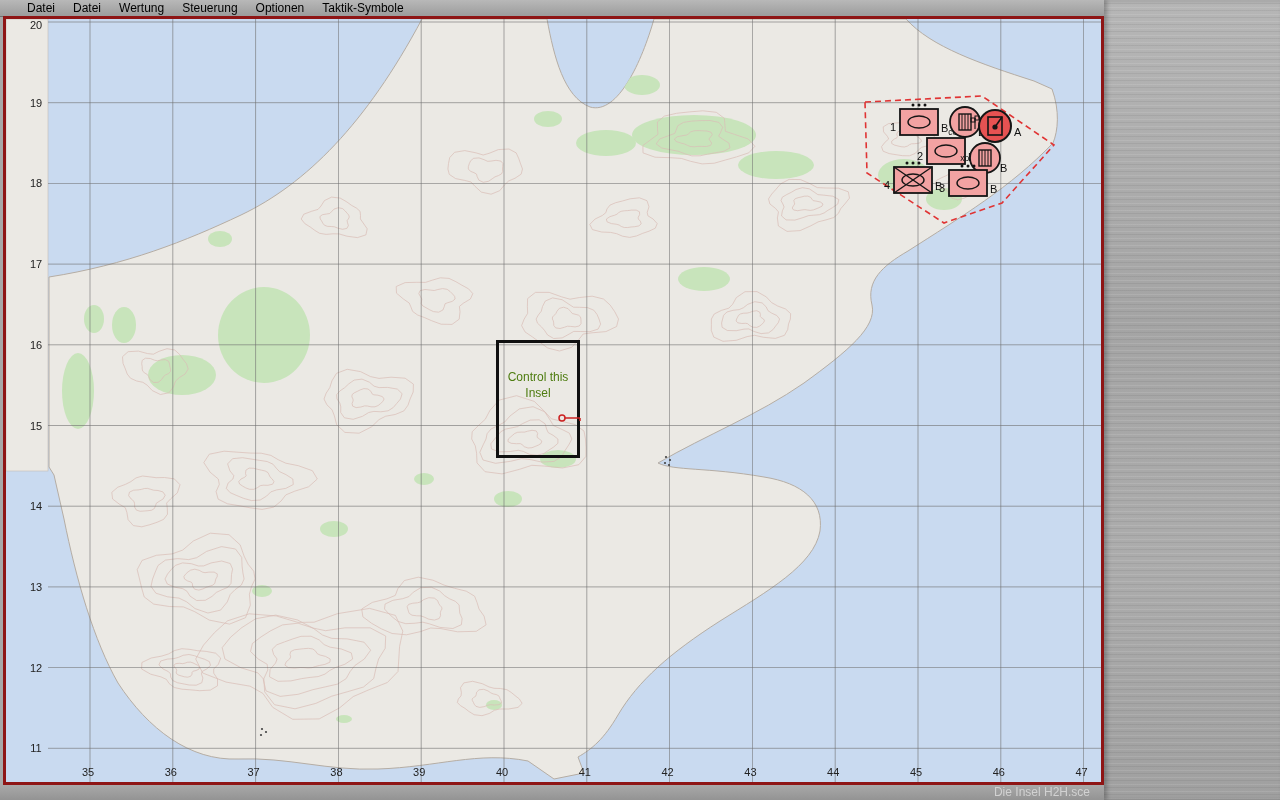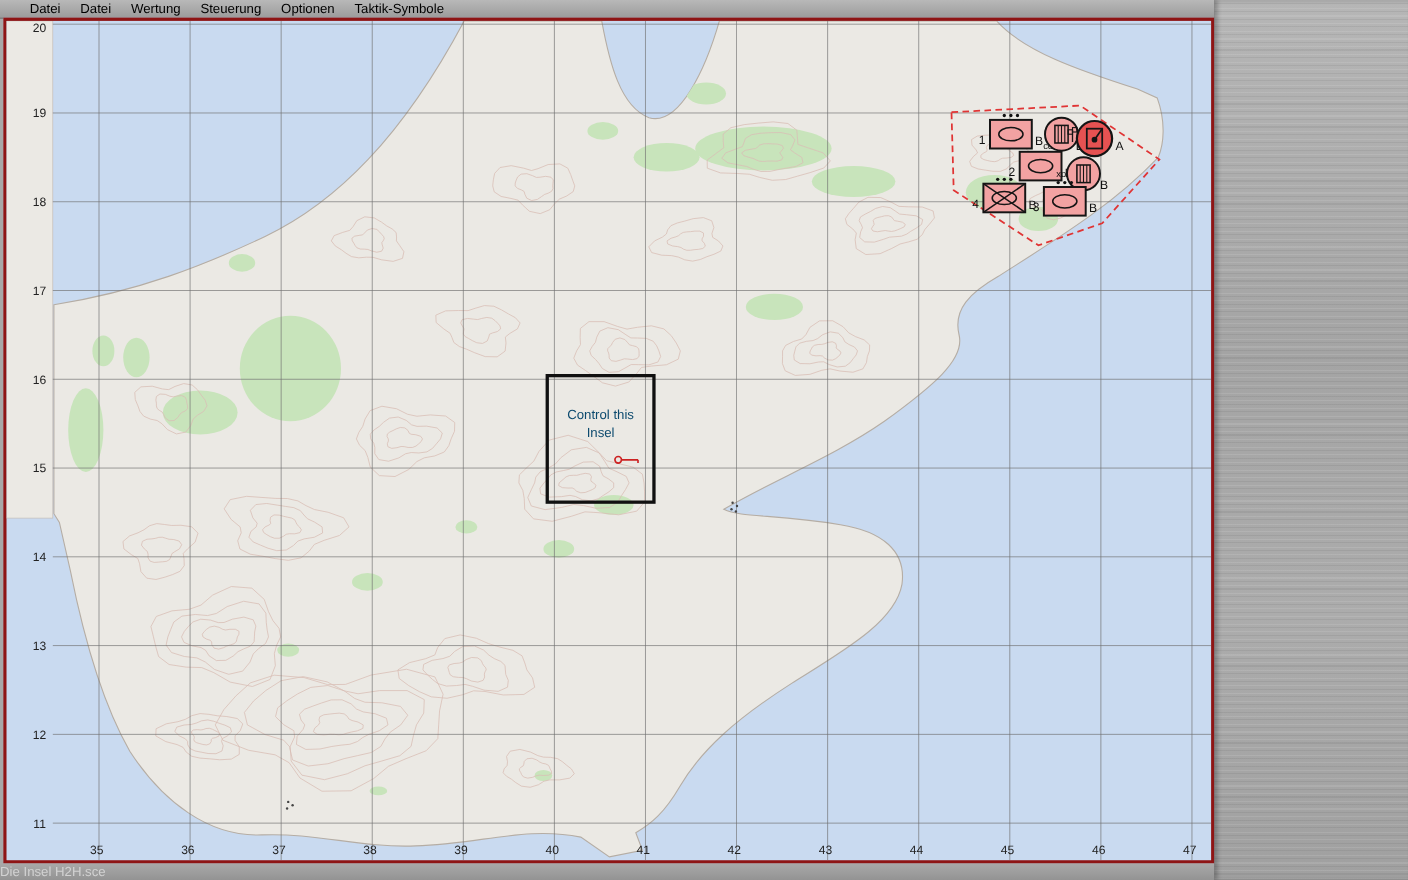--- a/index.html
+++ b/index.html
@@ -17,29 +17,29 @@
   .menu-item:first-child{margin-left:18px;}
 
   
   #map-frame{left:3px;top:16px;width:1101px;height:769px;
     border:3px solid #8e1515;box-sizing:border-box;background:#c9daf0;}
   #map-svg{display:block;}
   .axis-text{font-size:11px;fill:#222;}
   .unit-label{font-size:11px;fill:#111;}
   .unit-sub{font-size:8.5px;fill:#111;}
 
-  #region-box{left:490px;top:321px;width:100px;height:118px;
+  #region-box{left:490px;top:321px;width:84px;height:118px;
     border:3px solid #101010;box-sizing:border-box;
-    color:#0c4a6e;text-align:center;padding-top:26px;line-height:16px;}
+    color:#4d7c0f;text-align:center;padding-top:26px;line-height:16px;}
   #region-flag{position:absolute;left:58px;top:68px;}
 
   
   #bottom-strip{left:0;top:785px;width:1104px;height:15px;
     background:linear-gradient(180deg,#a9a9a9,#939393);
-    color:#d2d2d2;text-align:left;line-height:15px;padding-right:24px;box-sizing:border-box;}
+    color:#d2d2d2;text-align:right;line-height:15px;padding-right:14px;box-sizing:border-box;}
 
   
   #sidebar{left:1104px;top:0;width:176px;height:800px;
     background-image:
       repeating-linear-gradient(180deg, rgba(255,255,255,.10) 0px, rgba(255,255,255,.10) 1px,
         rgba(0,0,0,0) 1px, rgba(0,0,0,0) 3px, rgba(0,0,0,.06) 3px, rgba(0,0,0,.06) 4px,
         rgba(0,0,0,0) 4px, rgba(0,0,0,0) 7px),
       linear-gradient(180deg,#b6b6b6,#a4a4a4 40%,#acacac 70%,#a0a0a0);
     box-shadow:inset 3px 0 4px rgba(0,0,0,.25);}
 </style>

